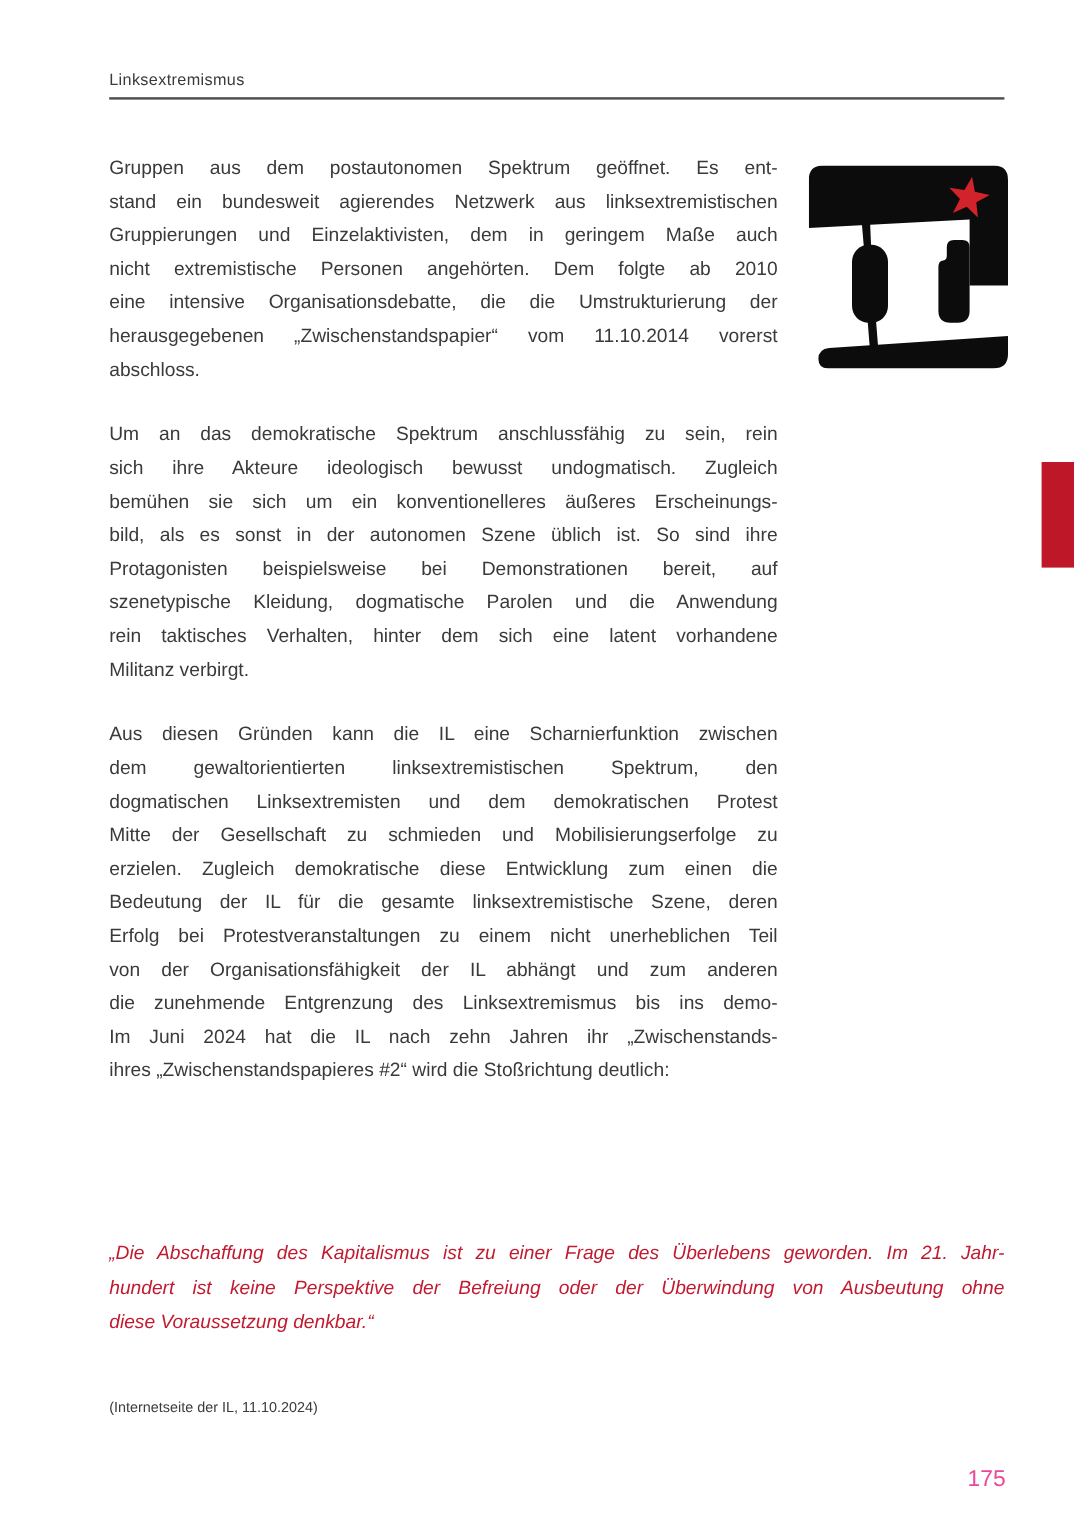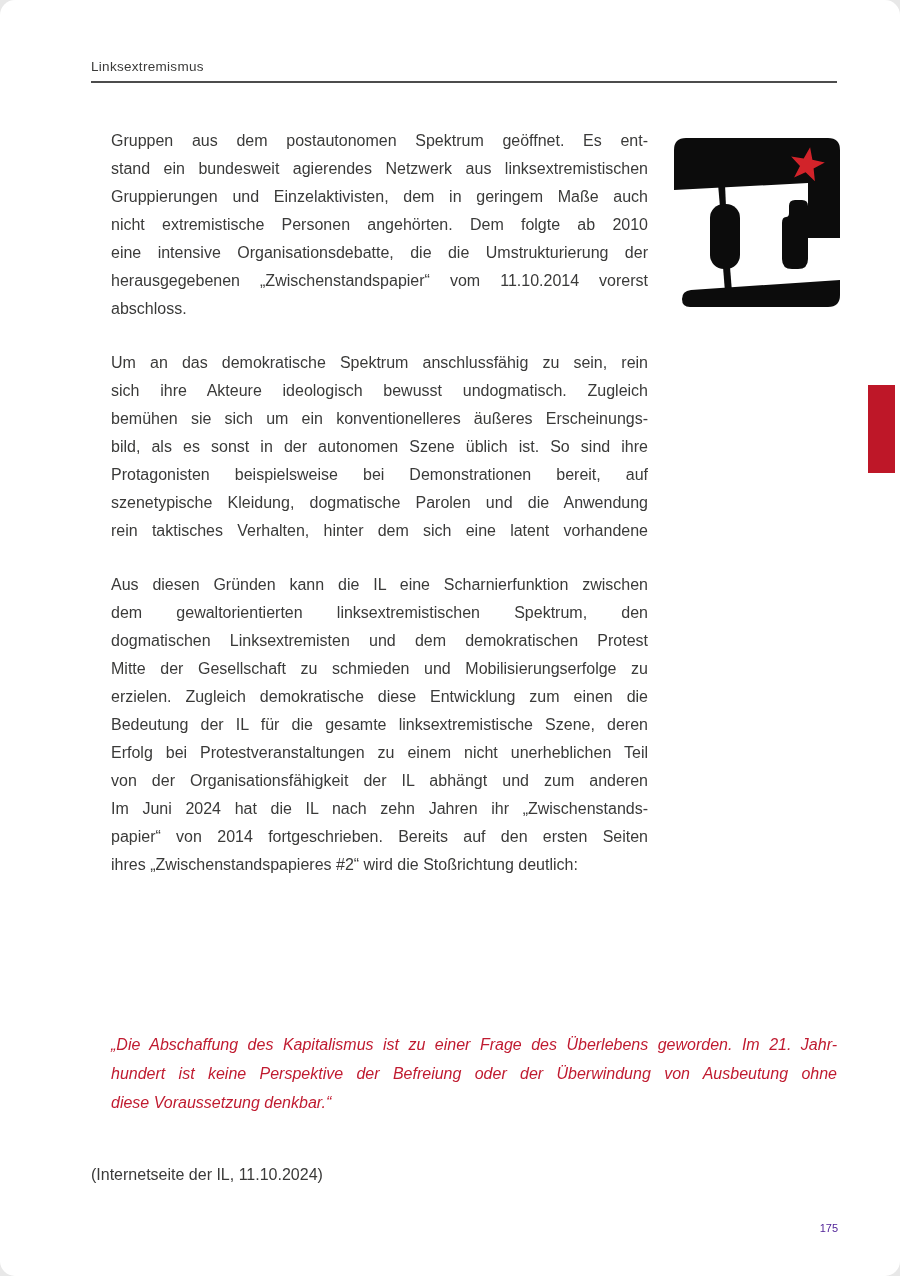--- a/index.html
+++ b/index.html
@@ -1,56 +1,55 @@
 <!DOCTYPE html>
 <html><head>
 <meta charset="utf-8">
 <style>
   html,body { margin:0; padding:0; background:#e8e8e8; }
   .page {
     position:relative; width:900px; height:1276px; margin:0 auto;
     background:#ffffff; overflow:hidden;
     font-family:"Liberation Sans", sans-serif;
-    border-radius:15px;
   }
   
   .running-head {
     position:absolute; left:91px; top:59px; width:500px;
     font-size:13.5px; letter-spacing:0.3px; color:#3a3a39;
   }
   .header-rule {
     position:absolute; left:91px; top:81px; width:746px; height:2px;
     background:#4c4c4c;
   }
   
   .body-col {
     position:absolute; left:91px; top:127px; width:557px;
     font-size:16px; line-height:28px; color:#3a3a39;
   }
   .para + .para { margin-top:26px; }
   .para.no-gap { margin-top:0; }
-  .tline { text-align:justify; text-align-last:justify;margin-left:20px; }
+  .tline { text-align:justify; text-align-last:justify; }
   .tline.last { text-align-last:left; }
   
   .logo { position:absolute; left:674px; top:138px; width:166px; height:169px; }
   
   .red-bar { position:absolute; left:868px; top:385px; width:27px; height:88px; }
   
   .quote {
     position:absolute; left:91px; top:1030px; width:746px;
     font-size:16px; line-height:29px; font-style:italic;
   }
   .quote-source {
     position:absolute; left:91px; top:1166px; width:500px;
-    font-size:16px; color:#3a3a39;
+    font-size:12px; color:#3a3a39;
   }
   
   .page-number {
     position:absolute; right:62px; top:1222px;
-    font-size:11px; color:#4c1d95;
+    font-size:19px; color:#ec4899;
   }
 </style>
 </head>
 <body>
 
 <div class="page">
 
   <div class="running-head">Linksextremismus</div>
   <div class="header-rule"></div>
 
@@ -65,34 +64,35 @@
         <div class="tline last">abschloss.</div>
       </div>
     <div class="para">
         <div class="tline">Um an das demokratische Spektrum anschlussfähig zu sein, rein</div>
         <div class="tline">sich ihre Akteure ideologisch bewusst undogmatisch. Zugleich</div>
         <div class="tline">bemühen sie sich um ein konventionelleres äußeres Erscheinungs-</div>
         <div class="tline">bild, als es sonst in der autonomen Szene üblich ist. So sind ihre</div>
         <div class="tline">Protagonisten beispielsweise bei Demonstrationen bereit, auf</div>
         <div class="tline">szenetypische Kleidung, dogmatische Parolen und die Anwendung</div>
         <div class="tline">rein taktisches Verhalten, hinter dem sich eine latent vorhandene</div>
+        <div class="tline last">Militanz verbirgt.</div>
       </div>
     <div class="para">
         <div class="tline">Aus diesen Gründen kann die IL eine Scharnierfunktion zwischen</div>
         <div class="tline">dem gewaltorientierten linksextremistischen Spektrum, den</div>
         <div class="tline">dogmatischen Linksextremisten und dem demokratischen Protest</div>
         <div class="tline">Mitte der Gesellschaft zu schmieden und Mobilisierungserfolge zu</div>
         <div class="tline">erzielen. Zugleich demokratische diese Entwicklung zum einen die</div>
         <div class="tline">Bedeutung der IL für die gesamte linksextremistische Szene, deren</div>
         <div class="tline">Erfolg bei Protestveranstaltungen zu einem nicht unerheblichen Teil</div>
         <div class="tline">von der Organisationsfähigkeit der IL abhängt und zum anderen</div>
+        <div class="tline">die zunehmende Entgrenzung des Linksextremismus bis ins demo-</div>
       </div>
     <div class="para no-gap">
         <div class="tline">Im Juni 2024 hat die IL nach zehn Jahren ihr „Zwischenstands-</div>
-        <div class="tline">papier“ von 2014 fortgeschrieben. Bereits auf den ersten Seiten</div>
         <div class="tline last">ihres „Zwischenstandspapieres #2“ wird die Stoßrichtung deutlich:</div>
       </div>
   </div>
 
   <div class="logo">
     <svg viewBox="0 0 166 169" width="166" height="169" xmlns="http://www.w3.org/2000/svg">
       <path d="M0,52 L0,12 Q0,0 12,0 L154,0 Q166,0 166,12 L166,100 L134,100 L134,45 Z" fill="#0c0c0c"></path>
       <path d="M44,46 L51,46 L52,69 L46,69 Z" fill="#0c0c0c"></path>
       <rect x="36" y="66" width="30" height="65" rx="14" fill="#0c0c0c"></rect>
       <path d="M49,129 L56,129 L58,154 L51,154 Z" fill="#0c0c0c"></path>

